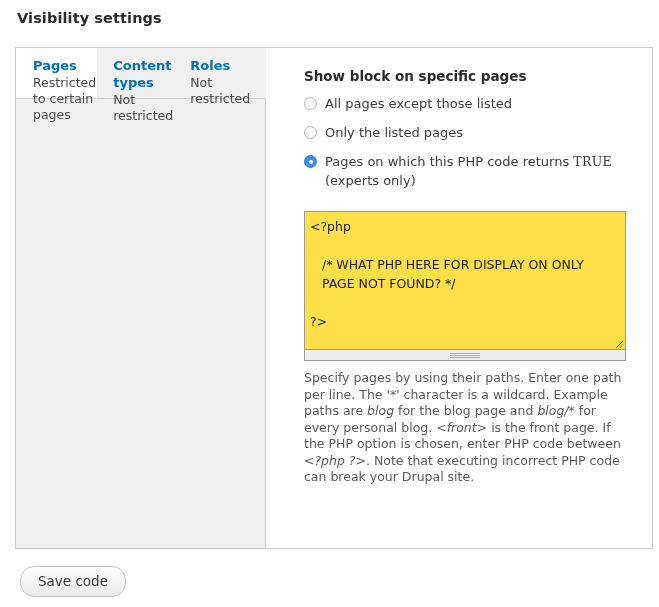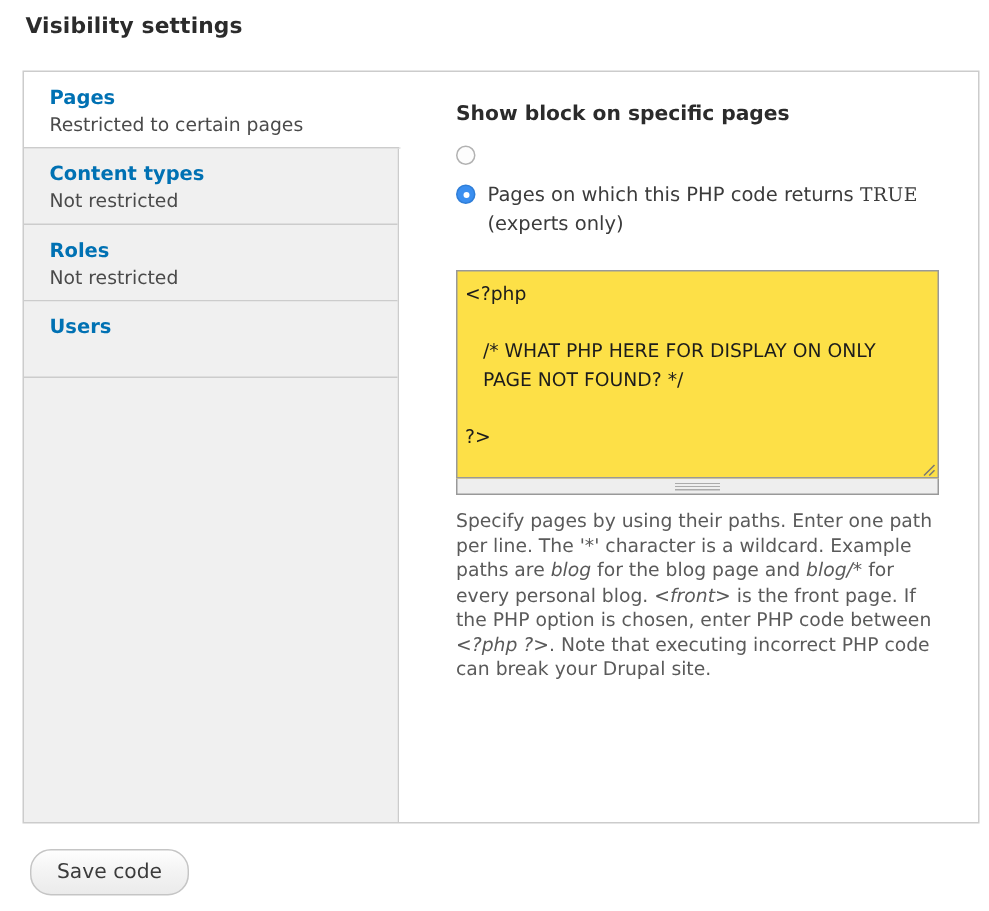--- a/index.html
+++ b/index.html
@@ -43,21 +43,21 @@
     align-items: stretch;
   }
 
   
   .vtabs-list {
     width: 250px;
     flex: 0 0 250px;
     background: #f0f0f0;
     box-sizing: border-box;
     display: flex;
-    flex-direction: column;
+    flex-direction: row;
     border-right: 1px solid #ccc;
     position: relative;
   }
   .vtab {
     box-sizing: border-box;
     padding: 9px 0 9px 17px;
     border-bottom: 1px solid #ccc;
     background: #f0f0f0;
     height: 51px;
     position: relative;
@@ -257,23 +257,28 @@
       <div class="vtab-title">Users</div>
     </div>
 
     <div class="vtabs-filler"></div>
   </div>
 
   <div class="vtabs-pane">
 
     <div class="pane-legend">Show block on specific pages</div>
 
-
     <div class="radio-row">
       <span class="radio-mark"></span>
+      <span class="radio-label">All pages except those listed</span>
+    </div>
+
+    <div class="radio-row">
+      <span class="radio-mark"></span>
+      <span class="radio-label">Only the listed pages</span>
     </div>
 
     <div class="radio-row">
       <span class="radio-mark on"></span>
       <span class="radio-label"><span>Pages on which this PHP code returns </span><span class="mono-true">TRUE</span><br><span>(experts only)</span></span>
     </div>
 
     <div class="ta-wrap">
       <div class="ta-box">
         <div class="ta" placeholder="">&lt;?php

